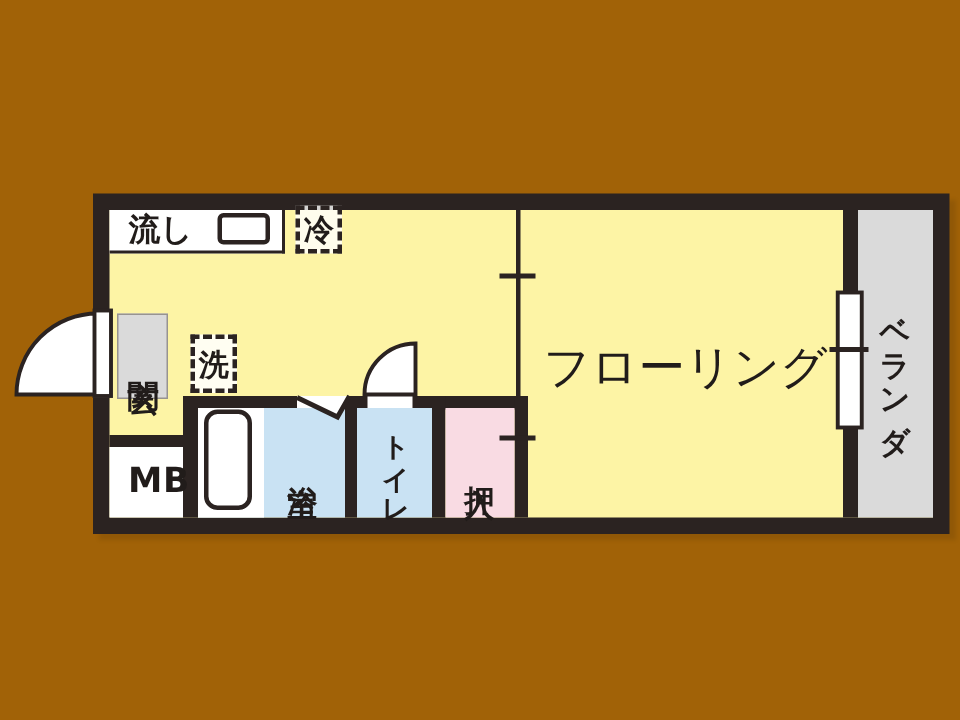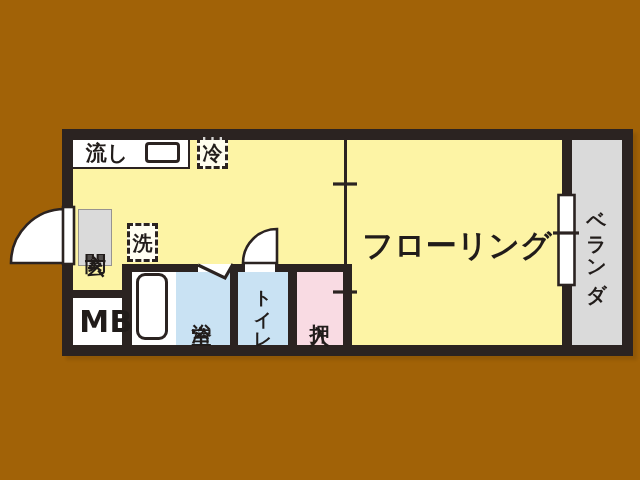--- a/index.html
+++ b/index.html
@@ -51,25 +51,25 @@
   #overlay .door{stroke:var(--wall,#2b2321);stroke-width:2.6;fill:#fff;}
   #overlay .fill-only{fill:#fff;stroke:none;}
   
   .label{display:flex;align-items:center;justify-content:center;text-align:center;
     line-height:1.1;white-space:pre;}
   .v{writing-mode:vertical-rl;text-orientation:upright;letter-spacing:1px;}
   #sink-label{left:78px;top:141px;width:58px;height:25px;font-size:21px;font-weight:600;}
   #fridge-label{left:197px;top:139px;width:31px;height:28px;font-size:20px;font-weight:600;}
   #washer-label{left:127px;top:226px;width:31px;height:33px;font-size:20px;font-weight:600;}
   #entrance-label{left:78px;top:211px;width:34px;height:53px;font-size:21px;font-weight:600;}
-  #mb-label{left:73px;top:300px;width:66px;height:43px;font-size:30px;font-weight:600;letter-spacing:0.5px;}
+  #mb-label{left:73px;top:300px;width:66px;height:43px;font-size:23px;font-weight:600;letter-spacing:0.5px;}
   #bathroom-label{left:182px;top:276px;width:40px;height:66px;font-size:20px;font-weight:600;}
   #toilet-label{left:243px;top:274px;width:40px;height:70px;font-size:18px;font-weight:600;}
   #closet-label{left:300px;top:276px;width:40px;height:66px;font-size:20px;font-weight:600;}
-  #main-room-label{left:352px;top:196px;width:210px;height:98px;font-size:31px;font-weight:700;
+  #main-room-label{left:352px;top:196px;width:210px;height:98px;font-size:31px;font-weight:400;
     flex-direction:column;}
   #veranda-label{left:576px;top:198px;width:42px;height:94px;font-size:20px;font-weight:600;}
 </style>
 </head>
 <body>
 
 <div id="canvas">
 
   <div class="abs wall" id="outer-wall"></div>
   <div class="abs" id="interior"></div>

